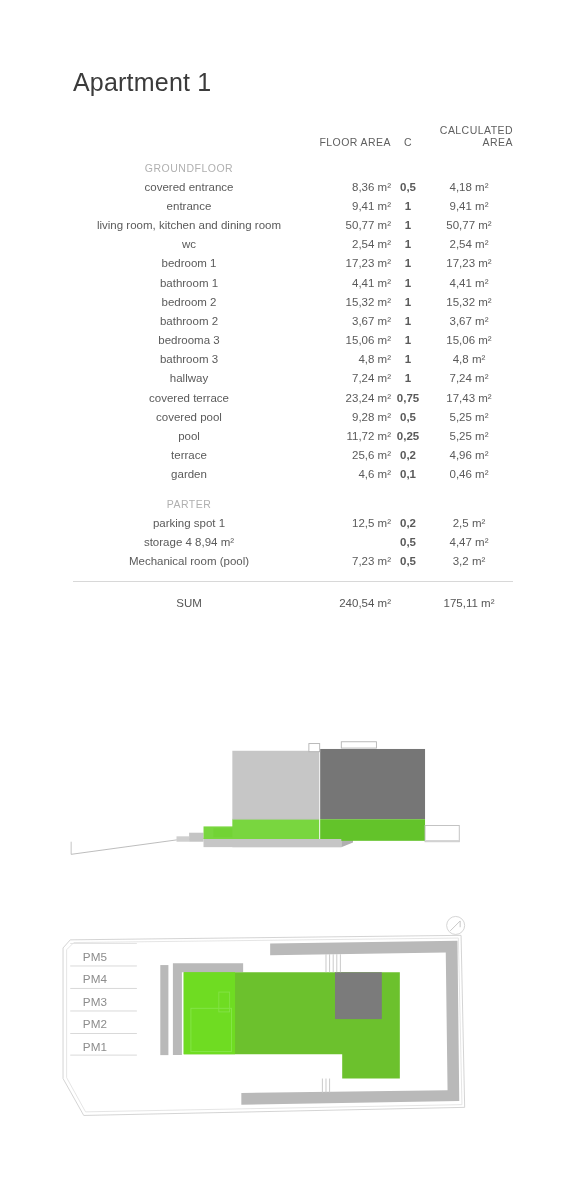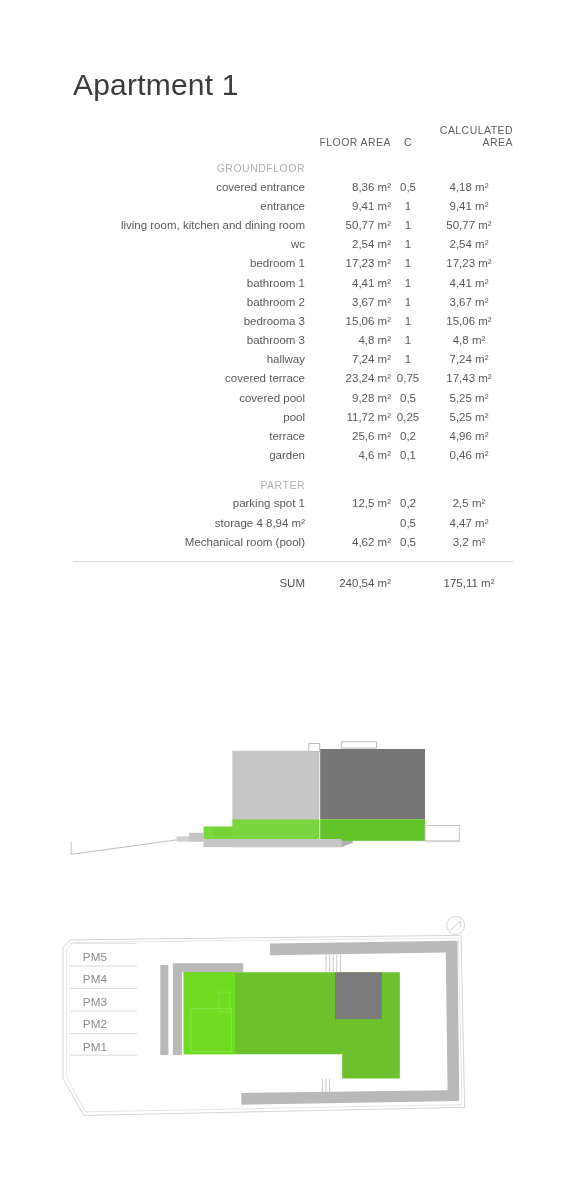--- a/index.html
+++ b/index.html
@@ -18,21 +18,21 @@
   .page {
     position: absolute;
     inset: 0;
   }
 
   
   .title {
     position: absolute;
     left: 73px;
     top: 67px;
-    font-size: 30px;
+    font-size: 25px;
     font-weight: 400;
     letter-spacing: 0.2px;
     color: #3b3b3b;
     line-height: 1.2;
   }
 
   
   .area-table {
     position: absolute;
     left: 73px;
@@ -54,23 +54,23 @@
   .area-table th.c-name { text-align: left; width: 232px; }
   .area-table th.c-floor { width: 86px; }
   .area-table th.c-coef  { width: 34px; text-align: center; }
   .area-table th.c-calc  { width: 88px; }
 
   .area-table td {
     padding: 3.6px 0;
     vertical-align: baseline;
     white-space: nowrap;
   }
-  .area-table td.c-name { text-align: right; }
+  .area-table td.c-name { text-align: center; }
   .area-table td.c-floor { text-align: right; }
-  .area-table td.c-coef  { text-align: center; }
+  .area-table td.c-coef  { text-align: center; font-weight: bold; }
   .area-table td.c-calc  { text-align: center; }
 
   tr.section td {
     color: #b0b0b0;
     letter-spacing: 0.5px;
     font-size: 10.5px;
     padding-top: 14px;
     padding-bottom: 3px;
   }
   tr.section.first td { padding-top: 4px; }
@@ -150,20 +150,26 @@
           <td class="c-coef">1</td>
           <td class="c-calc">17,23 m²</td>
         </tr>
         <tr>
           <td class="c-name">bathroom 1</td>
           <td class="c-floor">4,41 m²</td>
           <td class="c-coef">1</td>
           <td class="c-calc">4,41 m²</td>
         </tr>
         <tr>
+          <td class="c-name">bedroom 2</td>
+          <td class="c-floor">15,32 m²</td>
+          <td class="c-coef">1</td>
+          <td class="c-calc">15,32 m²</td>
+        </tr>
+        <tr>
           <td class="c-name">bathroom 2</td>
           <td class="c-floor">3,67 m²</td>
           <td class="c-coef">1</td>
           <td class="c-calc">3,67 m²</td>
         </tr>
         <tr>
           <td class="c-name">bedrooma 3</td>
           <td class="c-floor">15,06 m²</td>
           <td class="c-coef">1</td>
           <td class="c-calc">15,06 m²</td>
@@ -223,21 +229,21 @@
           <td class="c-calc">2,5 m²</td>
         </tr>
         <tr>
           <td class="c-name">storage 4   8,94 m²</td>
           <td class="c-floor"></td>
           <td class="c-coef">0,5</td>
           <td class="c-calc">4,47 m²</td>
         </tr>
         <tr>
           <td class="c-name">Mechanical room (pool)</td>
-          <td class="c-floor">4,62 m²</td>
+          <td class="c-floor">7,23 m²</td>
           <td class="c-coef">0,5</td>
           <td class="c-calc">3,2 m²</td>
         </tr>
         <tr class="spacer">
           <td colspan="4"></td>
         </tr>
         <tr class="sum">
           <td class="c-name">SUM</td>
           <td class="c-floor">240,54 m²</td>
           <td class="c-coef"></td>

